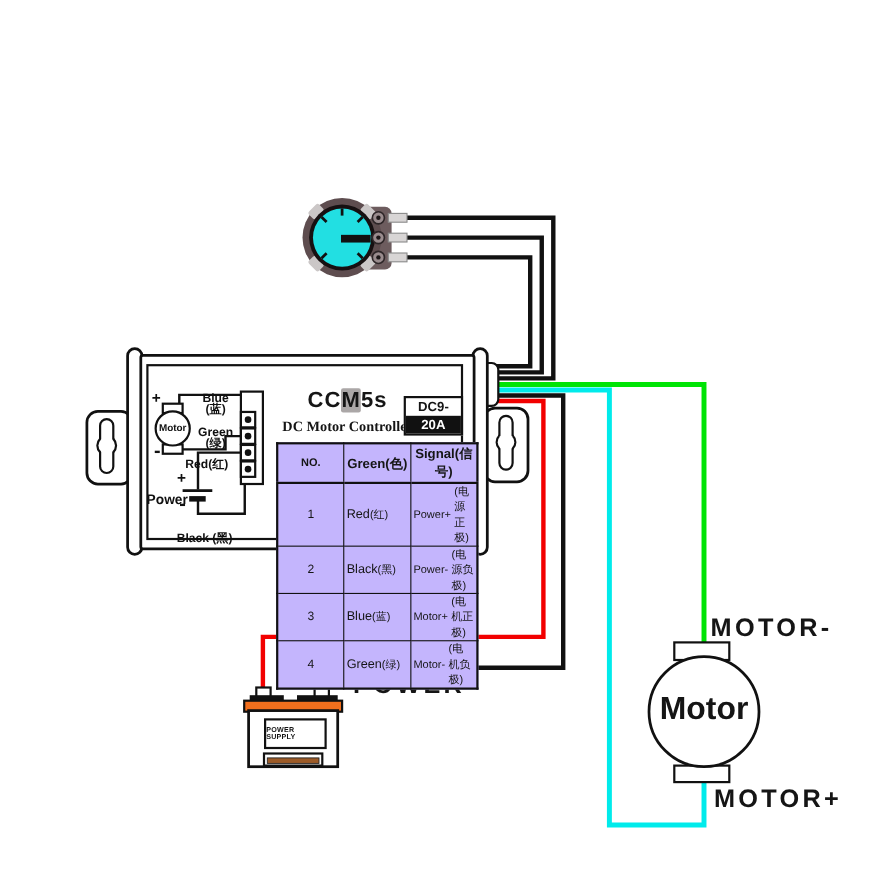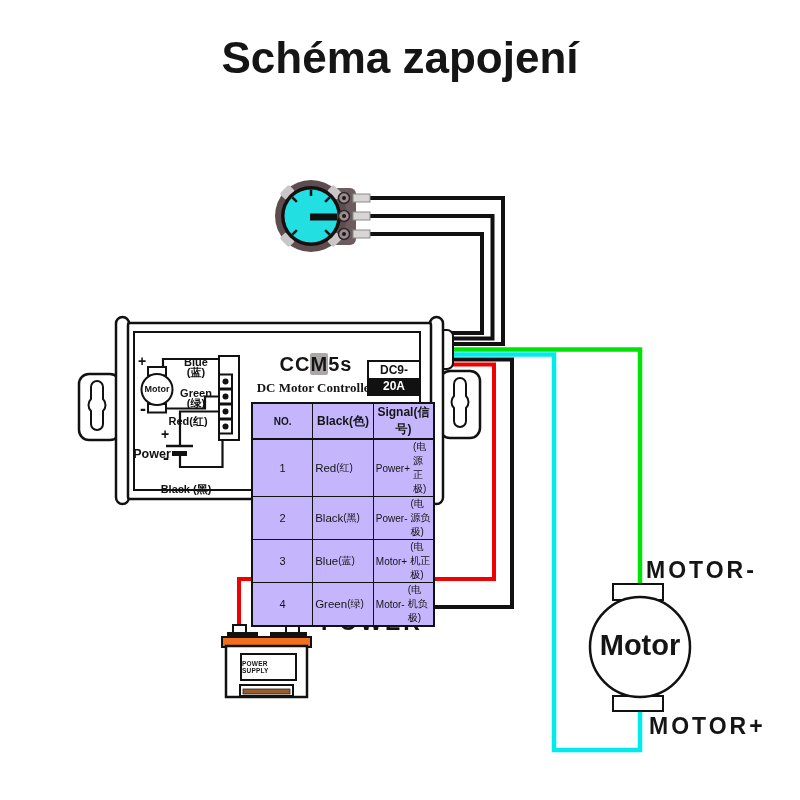--- a/index.html
+++ b/index.html
@@ -165,21 +165,20 @@
     <rect x="243" y="689" width="47" height="5" stroke="#222" stroke-width="0.8" fill="#9c5b28"></rect>
   </g>
 
   <g>
     <rect class="shape2" x="613" y="584" width="50" height="16"></rect>
     <rect class="shape2" x="613" y="696" width="50" height="15"></rect>
     <circle class="shape" cx="640" cy="647" r="50"></circle>
   </g>
 </svg>
 
-<div class="title">Schéma zapojení</div>
 
 
 <div class="abs biglabel" style="left:318px; top:551px;">POWER+</div>
 <div class="abs biglabel" style="left:321px; top:609px;">POWER-</div>
 <div class="abs biglabel" style="left:646px; top:557px;">MOTOR-</div>
 <div class="abs biglabel" style="left:649px; top:713px;">MOTOR+</div>
 
 <div class="motor-text">Motor</div>
 
 <div class="ps-box">
@@ -191,21 +190,21 @@
 
 <div class="badge">
   <div class="brow">DC9-60V</div>
   <div class="brow dark">20A Max</div>
 </div>
 
 <table class="ctable">
   <thead>
     <tr>
       <th class="hno">NO.</th>
-      <th>Black(色)</th>
+      <th>Green(色)</th>
       <th>Signal(信号)</th>
     </tr>
   </thead>
   <tbody>
     <tr>
       <td class="c-no">1</td>
       <td class="c-color">
             <div class="cellflex">
               <span>Red</span>
               <span class="cn">(红)</span>

